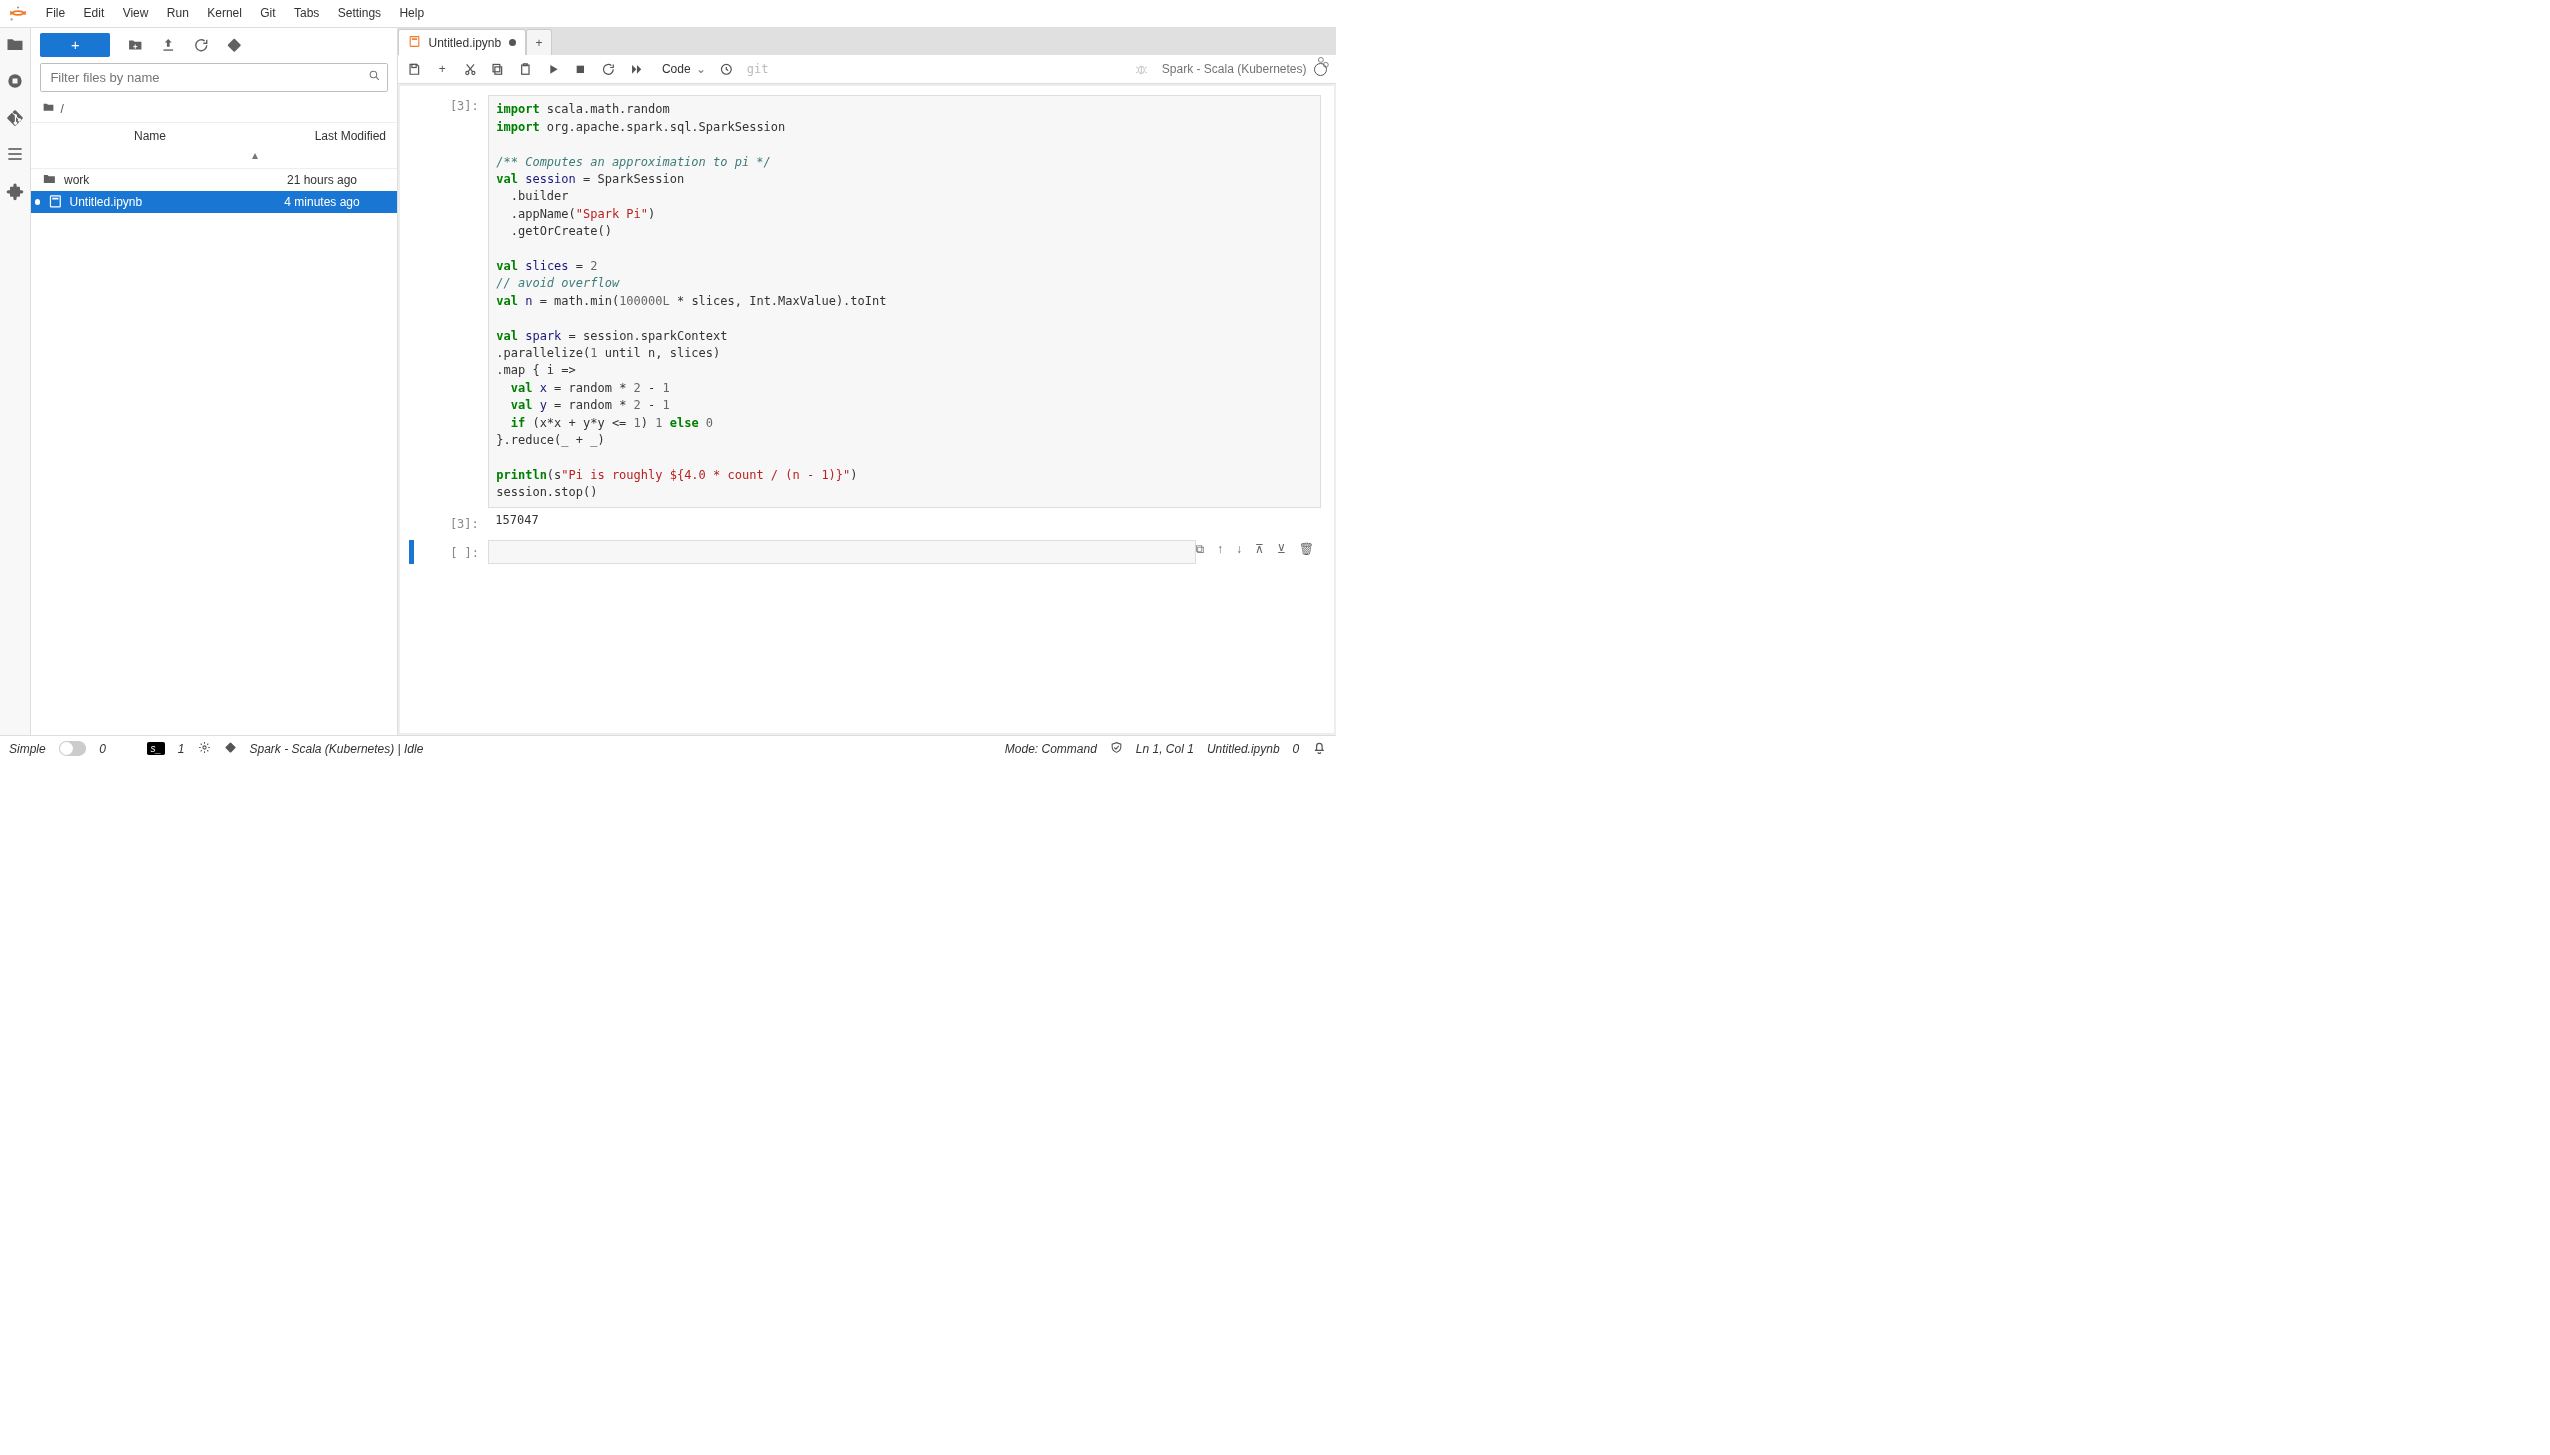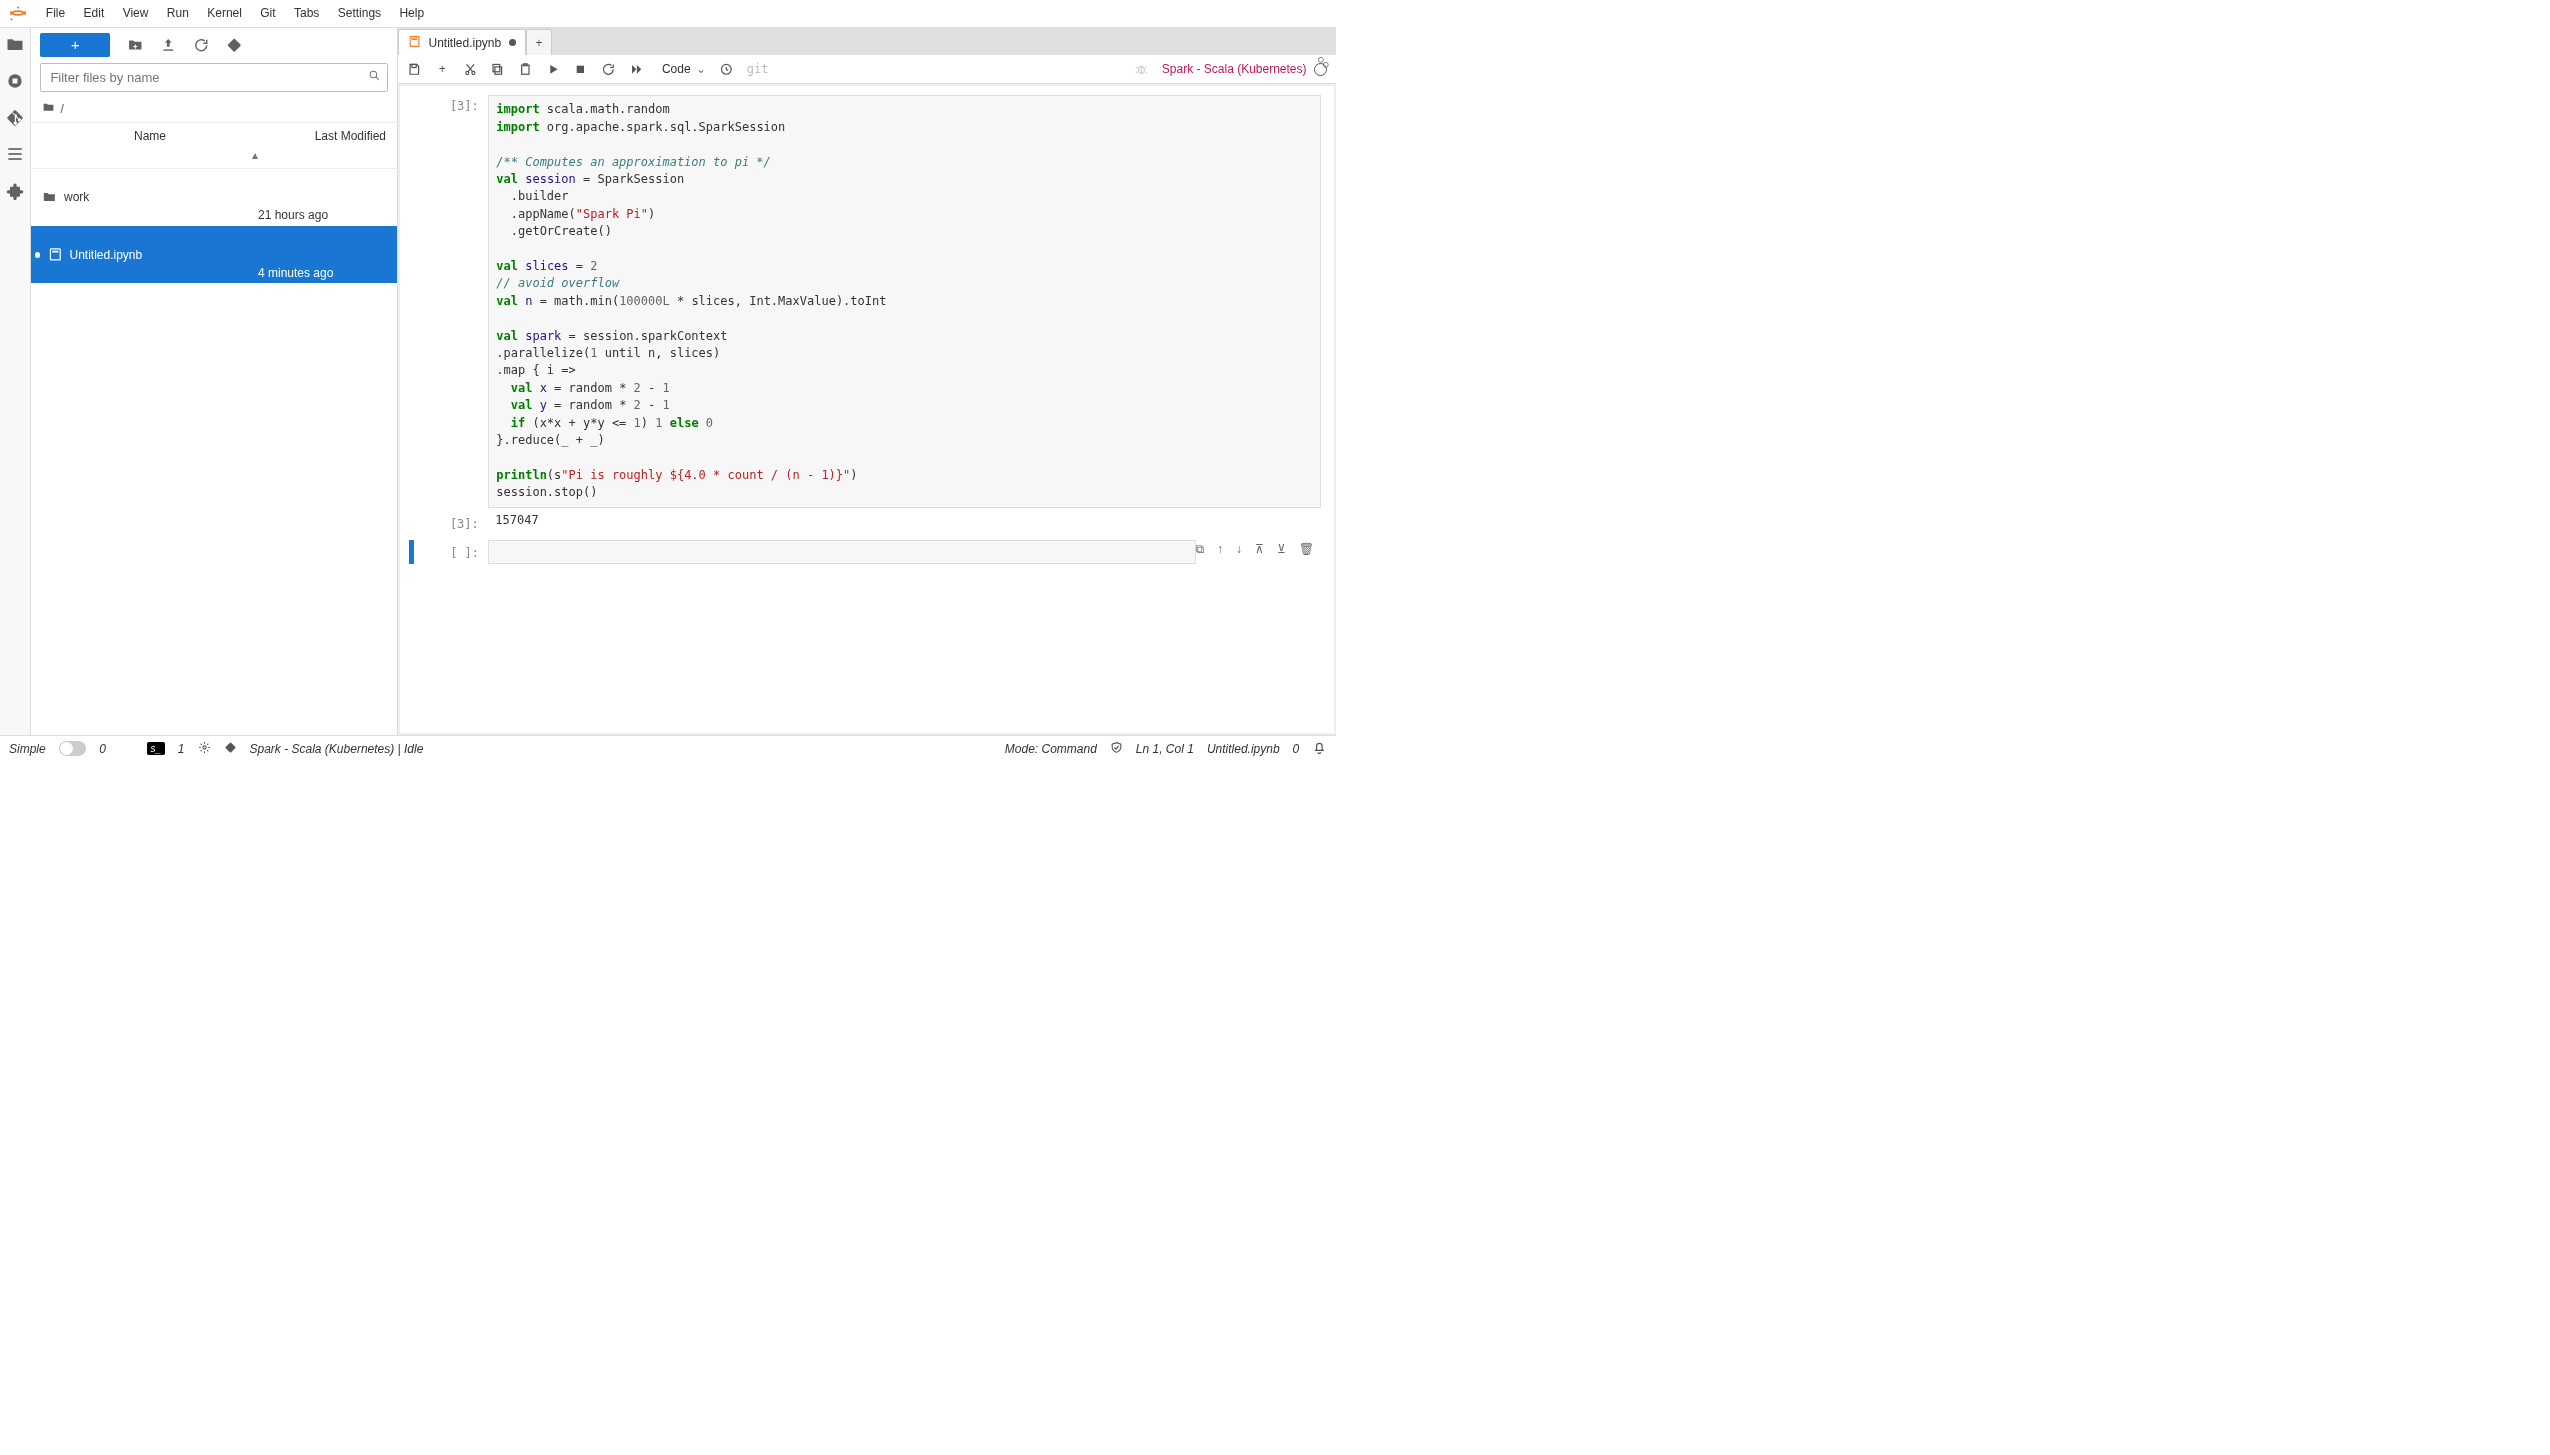--- a/index.html
+++ b/index.html
@@ -24,39 +24,39 @@
 .filter-wrap .sicon { position:absolute; right:7.3px; top:50%; transform:translateY(-50%); color:#777; }
 .breadcrumb { padding: 3.7px 11px 5.5px; display:flex; align-items:center; gap:5.5px; color:#555; }
 .breadcrumb .ficon{ color:#616161;}
 .files-header { display:flex; border-top:0.9px solid #eee; border-bottom:0.9px solid #eee; font-size:12px; }
 .files-header .col { padding:5.5px 11px;flex-direction:column; }
 .files-header .cname { flex:1; display:flex; align-items:center; gap:5.5px;}
 .files-header .clm { width:128px; text-align:right;}
 .flist { flex:1; overflow:auto;}
 .frow { display:flex; align-items:center; padding:3.7px 11px; cursor:pointer;gap:15px;}
 .frow .fname{ flex:1; display:flex; align-items:center; gap:7.3px;}
-.frow .ftime{ width:128px; text-align:left;margin-top:36px;}
+.frow .ftime{ width:128px; text-align:center;}
 .frow.sel{ background:#1976d2; color:#fff;}
 .frow.sel .nicon{ color:#fff;}
 .nicon{ width:14.7px; height:14.7px; color:#616161;}
 .dot{ width:5.5px;height:5.5px;border-radius:50%;background:#1976d2; margin-left:-7.3px;}
 .frow.sel .dot{ background:#fff;}
 
 .nbarea { flex:1; display:flex; flex-direction:column; min-width:0; background:#eee; position:relative; }
 .tabbar { display:flex; background:#e0e0e0; height:27.5px; align-items:flex-end; padding-top:1.8px;}
 .tab { background:#fff; border:0.9px solid #ccc; border-bottom:none; height:26px; display:flex; align-items:center; padding:0 9.2px; gap:7.3px; font-size:12px; border-radius:2.8px 2.8px 0 0; }
 .tab .ticon2{ color:#f37726;}
 .tab .dirty{ width:7.3px;height:7.3px;border-radius:50%;background:#555;}
 .addtab{ height:26px; width:26px; display:flex; align-items:center; justify-content:center; color:#555; border:0.9px solid #ccc; border-bottom:none; border-radius:2.8px 2.8px 0 0; background:#f5f5f5; cursor:pointer; }
 .gearcorner{ position:absolute; right:5.5px; top:27.5px; color:#777;}
 .nbtoolbar{ background:#fff; border-bottom:0.9px solid #ddd; height:29px; display:flex; align-items:center; padding:0 9.2px; gap:13px;}
 .nbtoolbar .nicn{ color:#555; cursor:pointer; width:14.7px;height:14.7px; display:flex;align-items:center;justify-content:center;}
 .celltype{ display:flex; align-items:center; gap:5.5px; margin-left:5.5px; cursor:pointer;}
 .nbtoolbar .spacer{ flex:1;}
-.kernelname{ display:flex; align-items:center; gap:7.3px; color:#be185d;}
+.kernelname{ display:flex; align-items:center; gap:7.3px; color:#737373;}
 .kcircle{ width:13px;height:13px;border:1.4px solid #555;border-radius:50%;}
 .gitlabel{ color:#bbb; font-family:monospace;}
 .nbsurface{ flex:1; background:#fff; overflow:auto; padding:9.2px 13px 18.3px 9.2px; margin:1.8px;}
 .cell{ display:flex; margin-bottom:5.5px;}
 .prompt{ width:79px; text-align:right; padding:3.7px 9.2px 0 0; color:#888; font-family: Menlo, Consolas, monospace; font-size:12px;}
 .cellbody{ flex:1; }
 .code{ border:0.9px solid #ddd; background:#f7f7f7; padding:5.5px 7.3px; font-family: Menlo, Consolas, monospace; font-size:12px; line-height:1.45; white-space:pre; overflow-x:auto;}
 .output{ font-family: Menlo, Consolas, monospace; font-size:12px; padding:3.7px 7.3px; white-space:pre;}
 .kw{ color:#008000; font-weight:bold;}
 .nm{ color:#19177c;}

